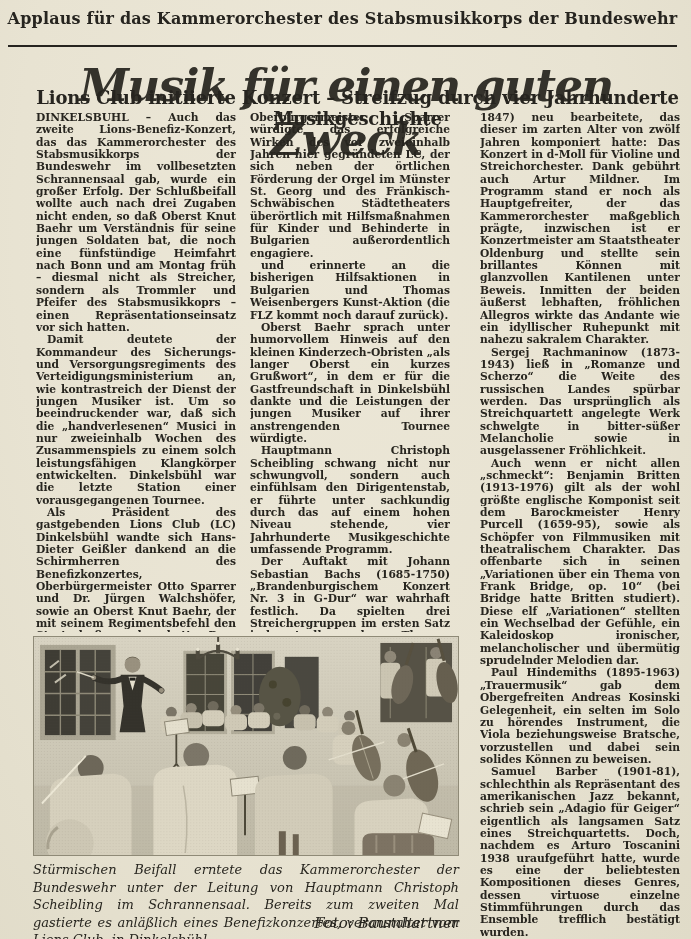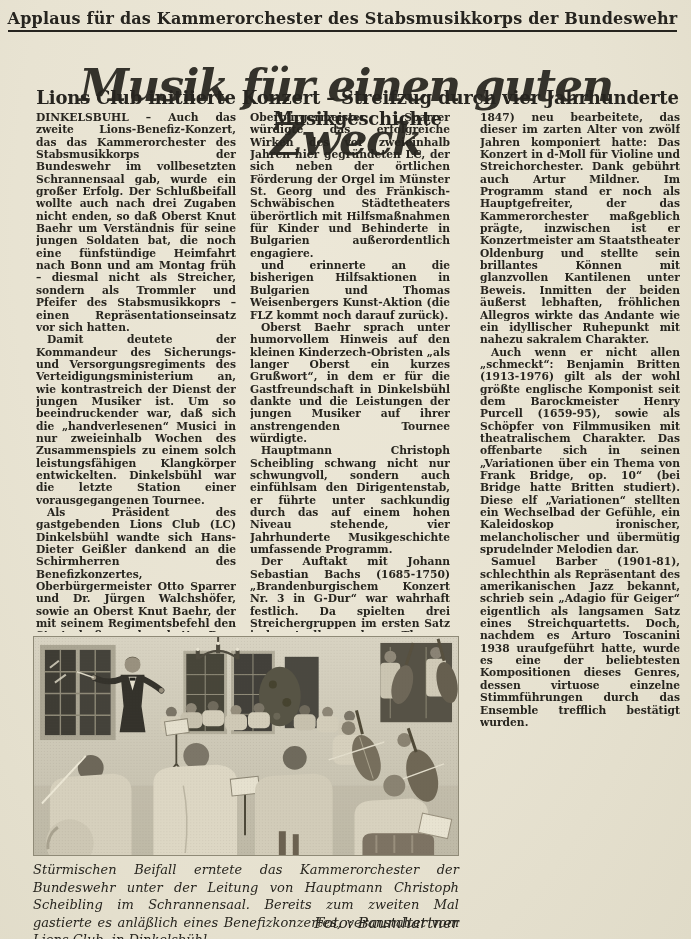--- a/index.html
+++ b/index.html
@@ -8,21 +8,21 @@
     background:
       radial-gradient(ellipse at 45% 25%, #ece7d7 0%, #e8e3d2 55%, #e0dbc8 100%);
     color:#2c2a24;
     font-family:"DejaVu Serif","Liberation Serif",serif;
   }
   
   .kicker{
     position:absolute;top:9px;left:0;right:6px;text-align:center;
     font-size:16px;font-weight:bold;letter-spacing:.2px;color:#26241f;
   }
-  .kicker span{border-bottom:2px solid #26241f;padding-bottom:2px;}
+  .kicker span{border-bottom:2px solid #26241f;padding-bottom:17px;}
   .headline{
     position:absolute;top:29px;left:1px;right:0;text-align:center;
     font-style:italic;font-weight:600;font-size:45px;line-height:54px;
     letter-spacing:-1.5px;color:#34322b;
   }
   .deck{
     position:absolute;top:87px;left:0;right:4px;text-align:center;
     font-size:18px;font-weight:bold;color:#26241f;letter-spacing:-.2px;margin-left:28px;
   }
   
@@ -72,21 +72,23 @@
     </div>
   <div id="col2" class="col">
       <p>Oberbürgermeister Sparrer würdigte das erfolgreiche Wirken des vor zweieinhalb Jahren hier gegründeten LC, der sich neben der örtlichen Förderung der Orgel im Münster St. Georg und des Fränkisch-Schwäbischen Städtetheaters überörtlich mit Hilfsmaßnahmen für Kinder und Behinderte in Bulgarien außerordentlich engagiere.</p>
       <p>und erinnerte an die bisherigen Hilfsaktionen in Bulgarien und Thomas Weisenbergers Kunst-Aktion (die FLZ kommt noch darauf zurück).</p>
       <p>Oberst Baehr sprach unter humorvollem Hinweis auf den kleinen Kinderzech-Obristen „als langer Oberst ein kurzes Grußwort“, in dem er für die Gastfreundschaft in Dinkelsbühl dankte und die Leistungen der jungen Musiker auf ihrer anstrengenden Tournee würdigte.</p>
       <p>Hauptmann Christoph Scheibling schwang nicht nur schwungvoll, sondern auch einfühlsam den Dirigentenstab, er führte unter sachkundig durch das auf einem hohen Niveau stehende, vier Jahrhunderte Musikgeschichte umfassende Programm.</p>
       <p>Der Auftakt mit Johann Sebastian Bachs (1685-1750) „Brandenburgischem Konzert Nr. 3 in G-Dur“ war wahrhaft festlich. Da spielten drei Streichergruppen im ersten Satz in kunstvoll verwobenen Themen „aufeinander zu“, was in ein köstliches Rondo (mittelalterliches Tanzlied) mündete. Das war geistvolle, unbeschwerte Spielmusik, die vom Barock schon zur Klassik hinüber leitete.</p>
     </div>
   <div id="col3" class="col">
       <p>1847) neu bearbeitete, das dieser im zarten Alter von zwölf Jahren komponiert hatte: Das Konzert in d-Moll für Violine und Streichorchester. Dank gebührt auch Artur Mildner. Im Programm stand er noch als Hauptgefreiter, der das Kammerorchester maßgeblich prägte, inzwischen ist er Konzertmeister am Staatstheater Oldenburg und stellte sein brillantes Können mit glanzvollen Kantilenen unter Beweis. Inmitten der beiden äußerst lebhaften, fröhlichen Allegros wirkte das Andante wie ein idyllischer Ruhepunkt mit nahezu sakralem Charakter.</p>
+      <p>Sergej Rachmaninow (1873-1943) ließ in „Romanze und Scherzo“ die Weite des russischen Landes spürbar werden. Das ursprünglich als Streichquartett angelegte Werk schwelgte in bitter-süßer Melancholie sowie in ausgelassener Fröhlichkeit.</p>
       <p>Auch wenn er nicht allen „schmeckt“: Benjamin Britten (1913-1976) gilt als der wohl größte englische Komponist seit dem Barockmeister Henry Purcell (1659-95), sowie als Schöpfer von Filmmusiken mit theatralischem Charakter. Das offenbarte sich in seinen „Variationen über ein Thema von Frank Bridge, op. 10“ (bei Bridge hatte Britten studiert). Diese elf „Variationen“ stellten ein Wechselbad der Gefühle, ein Kaleidoskop ironischer, melancholischer und übermütig sprudelnder Melodien dar.</p>
+      <p>Paul Hindemiths (1895-1963) „Trauermusik“ gab dem Obergefreiten Andreas Kosinski Gelegenheit, ein selten im Solo zu hörendes Instrument, die Viola beziehungsweise Bratsche, vorzustellen und dabei sein solides Können zu beweisen.</p>
       <p>Samuel Barber (1901-81), schlechthin als Repräsentant des amerikanischen Jazz bekannt, schrieb sein „Adagio für Geiger“ eigentlich als langsamen Satz eines Streichquartetts. Doch, nachdem es Arturo Toscanini 1938 uraufgeführt hatte, wurde es eine der beliebtesten Kompositionen dieses Genres, dessen virtuose einzelne Stimmführungen durch das Ensemble trefflich bestätigt wurden.</p>
     </div>
 
   <figure class="photo">
     <svg viewBox="0 0 426 220" width="424" height="218" preserveAspectRatio="none">
       <defs>
         <linearGradient id="wallg" x1="0" y1="0" x2="0" y2="1">
           <stop offset="0" stop-color="#d8d3c2"></stop>
             <stop offset="1" stop-color="#c2bdab"></stop>
         </linearGradient>

